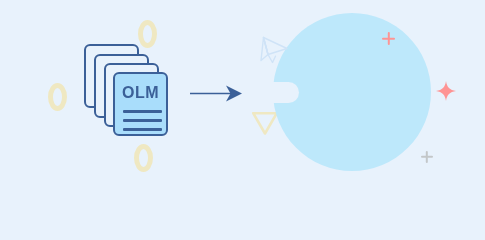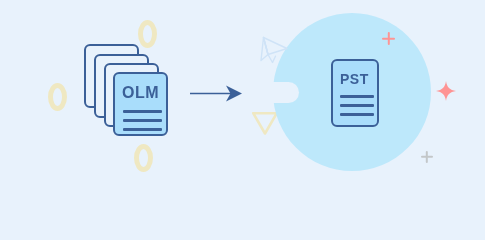--- a/index.html
+++ b/index.html
@@ -138,26 +138,20 @@
       <span class="card-line" style="left:8px; top:45px; width:39px; height:3px;"></span>
       <span class="card-line" style="left:8px; top:54px; width:39px; height:3px;"></span>
     </div>
   </div>
 
   <svg id="arrow-connector" width="58" height="20" viewBox="0 0 58 20">
     <line x1="0" y1="10.5" x2="46" y2="10.5" stroke="#3b6098" stroke-width="1.6"></line>
     <path d="M36 2.5 L52 10.5 L36 18.5 L40.5 10.5 Z" fill="#3b6098"></path>
   </svg>
 
-  <div class="card-front" style="left:331px; top:59px; width:48px; height:68px;">
-    <span class="card-label" style="left:7px; top:11px; font-size:14px;">PST</span>
-    <span class="card-line" style="left:7px; top:34px; width:34px; height:3px;"></span>
-    <span class="card-line" style="left:7px; top:43px; width:34px; height:3px;"></span>
-    <span class="card-line" style="left:7px; top:52px; width:34px; height:3px;"></span>
-  </div>
 
   <div class="plus" style="left:382px; top:32px; width:13px; height:13px; color:#fe9494;"></div>
 
   <svg class="abs" style="left:436px; top:81px;" width="20" height="20" viewBox="0 0 20 20">
     <path d="M10 0 C10.9 6.2 13.8 9.1 20 10 C13.8 10.9 10.9 13.8 10 20
              C9.1 13.8 6.2 10.9 0 10 C6.2 9.1 9.1 6.2 10 0 Z" fill="#fe9494"></path>
   </svg>
 
   <div class="plus" style="left:421px; top:151px; width:12px; height:12px; color:#c3c7c9;"></div>
 

